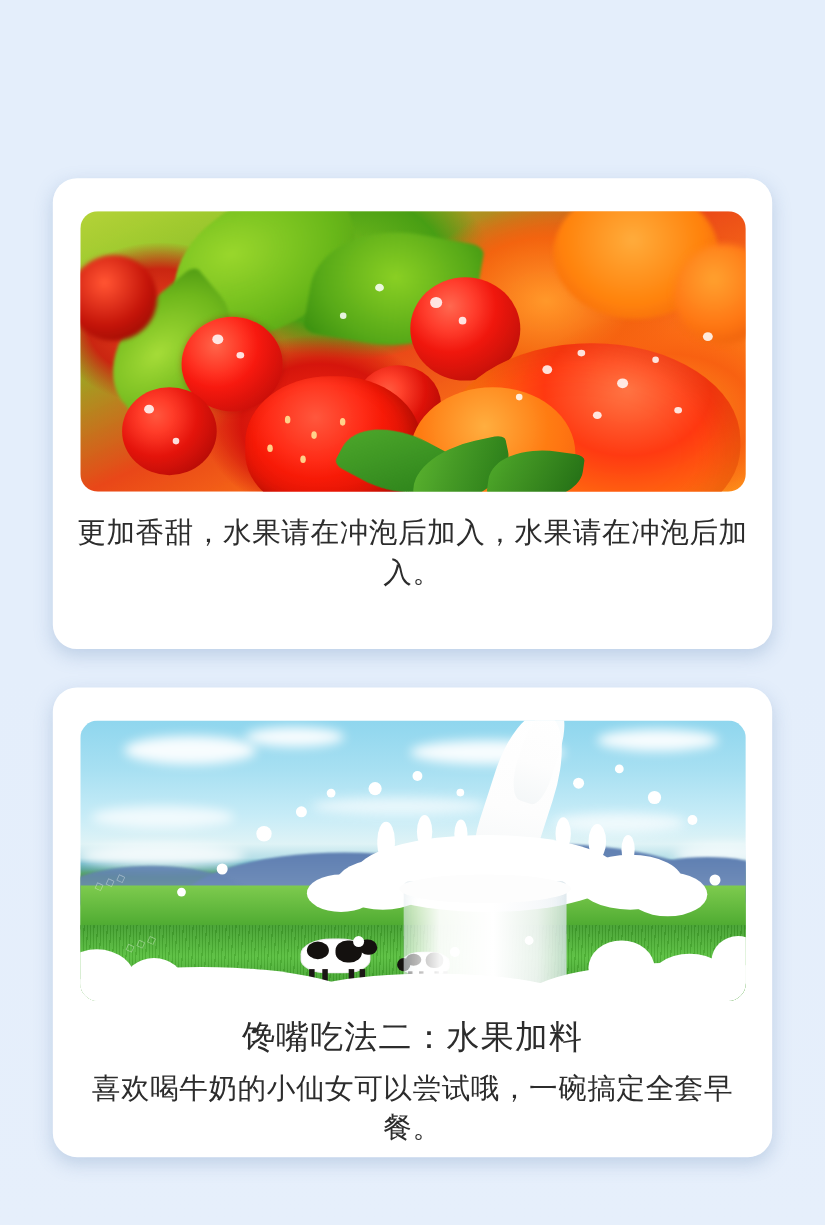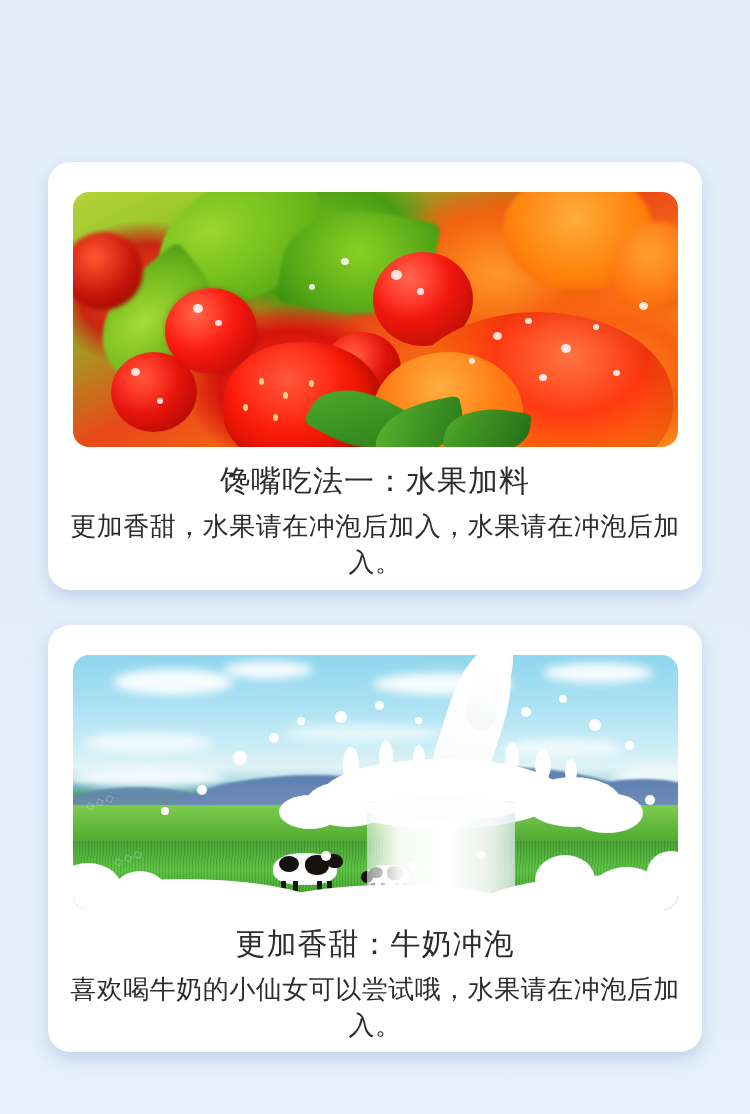--- a/index.html
+++ b/index.html
@@ -254,21 +254,20 @@
         <div class="drop" style="left:466px; top:182px; width:8px;  height:7px;"></div>
         <div class="drop" style="left:540px; top:178px; width:7px;  height:6px;"></div>
         <div class="drop" style="left:396px; top:166px; width:6px;  height:6px;"></div>
         <div class="drop" style="left:566px; top:110px; width:9px;  height:8px;"></div>
         <div class="drop" style="left:268px; top:66px;  width:8px;  height:7px;"></div>
         <div class="drop" style="left:236px; top:92px;  width:6px;  height:6px;"></div>
       </div>
     </div>
 
     <div class="card-text">
-      <div class="card-heading">馋嘴吃法一：水果加料</div>
       <div class="card-desc">更加香甜，水果请在冲泡后加入，水果请在冲泡后加入。</div>
     </div>
   </div>
 
   <div class="card" id="card-2">
 
     <div class="card-media">
       <div class="milk-scene">
 
         <div class="cloud" style="left:40px;  top:14px;  width:120px; height:26px;"></div>
@@ -356,18 +355,18 @@
         <div class="splash" style="left:248px; top:196px; width:10px; height:10px;"></div>
         <div class="splash" style="left:336px; top:206px; width:9px;  height:9px;"></div>
         <div class="splash" style="left:404px; top:196px; width:8px;  height:8px;"></div>
 
         <div class="watermark" style="left:40px; top:196px;">◇◇◇</div>
         <div class="watermark" style="left:12px; top:140px;">◇◇◇</div>
       </div>
     </div>
 
     <div class="card-text">
-      <div class="card-heading">更加香甜：牛奶冲泡</div>
-      <div class="card-desc">喜欢喝牛奶的小仙女可以尝试哦，水果请在冲泡后加入。</div>
+      <div class="card-heading">馋嘴吃法二：水果加料</div>
+      <div class="card-desc">喜欢喝牛奶的小仙女可以尝试哦，一碗搞定全套早餐。</div>
     </div>
   </div>
 
 </div>
 
 </body></html>

